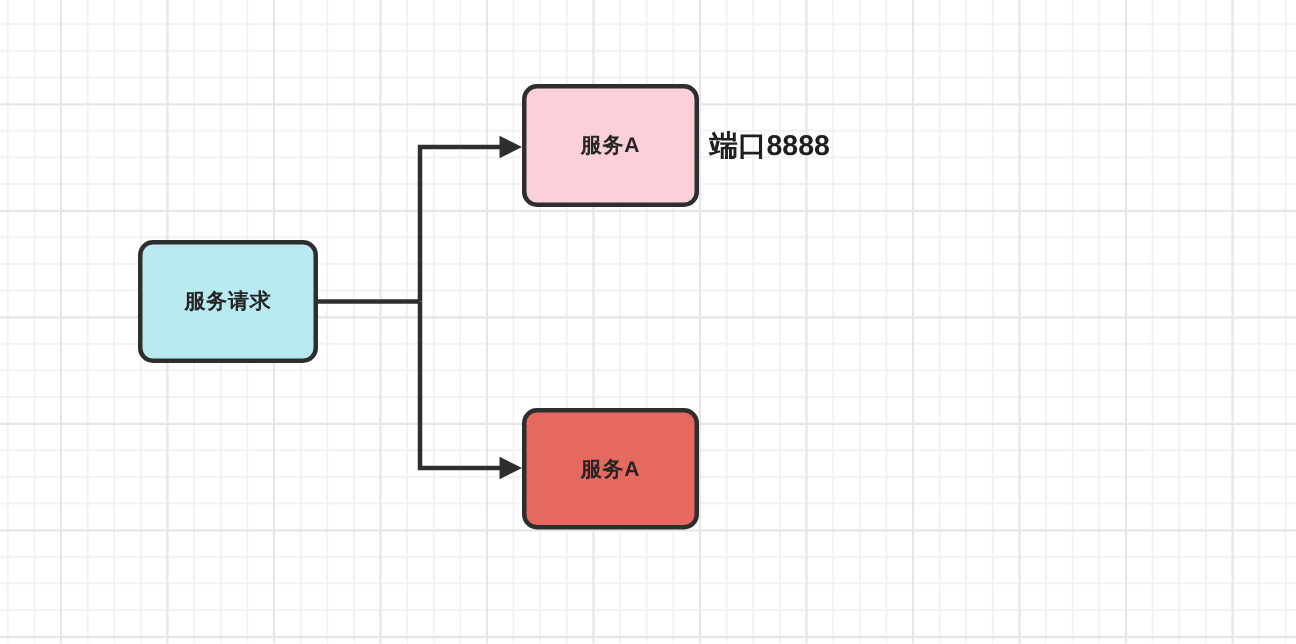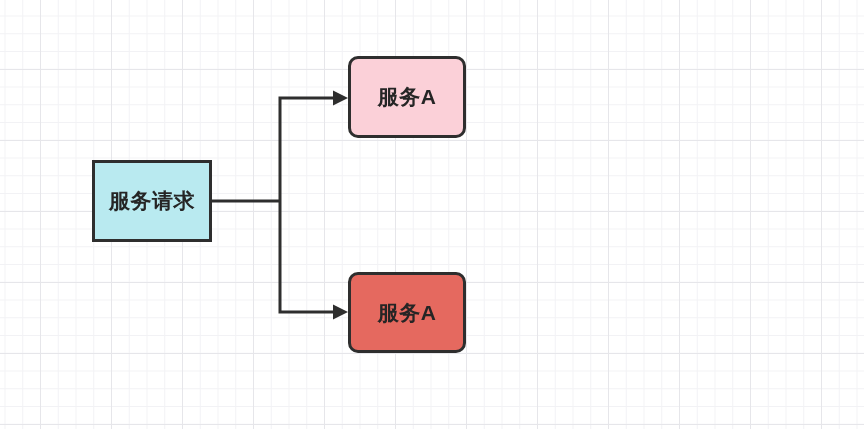--- a/index.html
+++ b/index.html
@@ -28,29 +28,29 @@
     pointer-events: none;
   }
 
   .node {
     position: absolute;
     display: flex;
     align-items: center;
     justify-content: center;
     border: 3px solid #2e2e2e;
     font-weight: bold;
-    font-size: 21px;
+    font-size: 14px;
     color: #252525;
     letter-spacing: 0.5px;
   }
   .node-request {
     left: 92px; top: 160px;
     width: 120px; height: 82px;
     background: #b9eaf0;
-    border-radius: 0;
+    border-radius: 10px;
   }
   .node-a1 {
     left: 348px; top: 56px;
     width: 118px; height: 82px;
     background: #fbd0d8;
     border-radius: 10px;
   }
   .node-a2 {
     left: 348px; top: 272px;
     width: 118px; height: 81px;
@@ -96,15 +96,16 @@
   </div>
 
   <div class="node node-a1">
     <span>服务A</span>
   </div>
 
   <div class="node node-a2">
     <span>服务A</span>
   </div>
 
+  <div class="port-label port-8888">端口8888</div>
 
 
 </div>
 
 </body></html>

